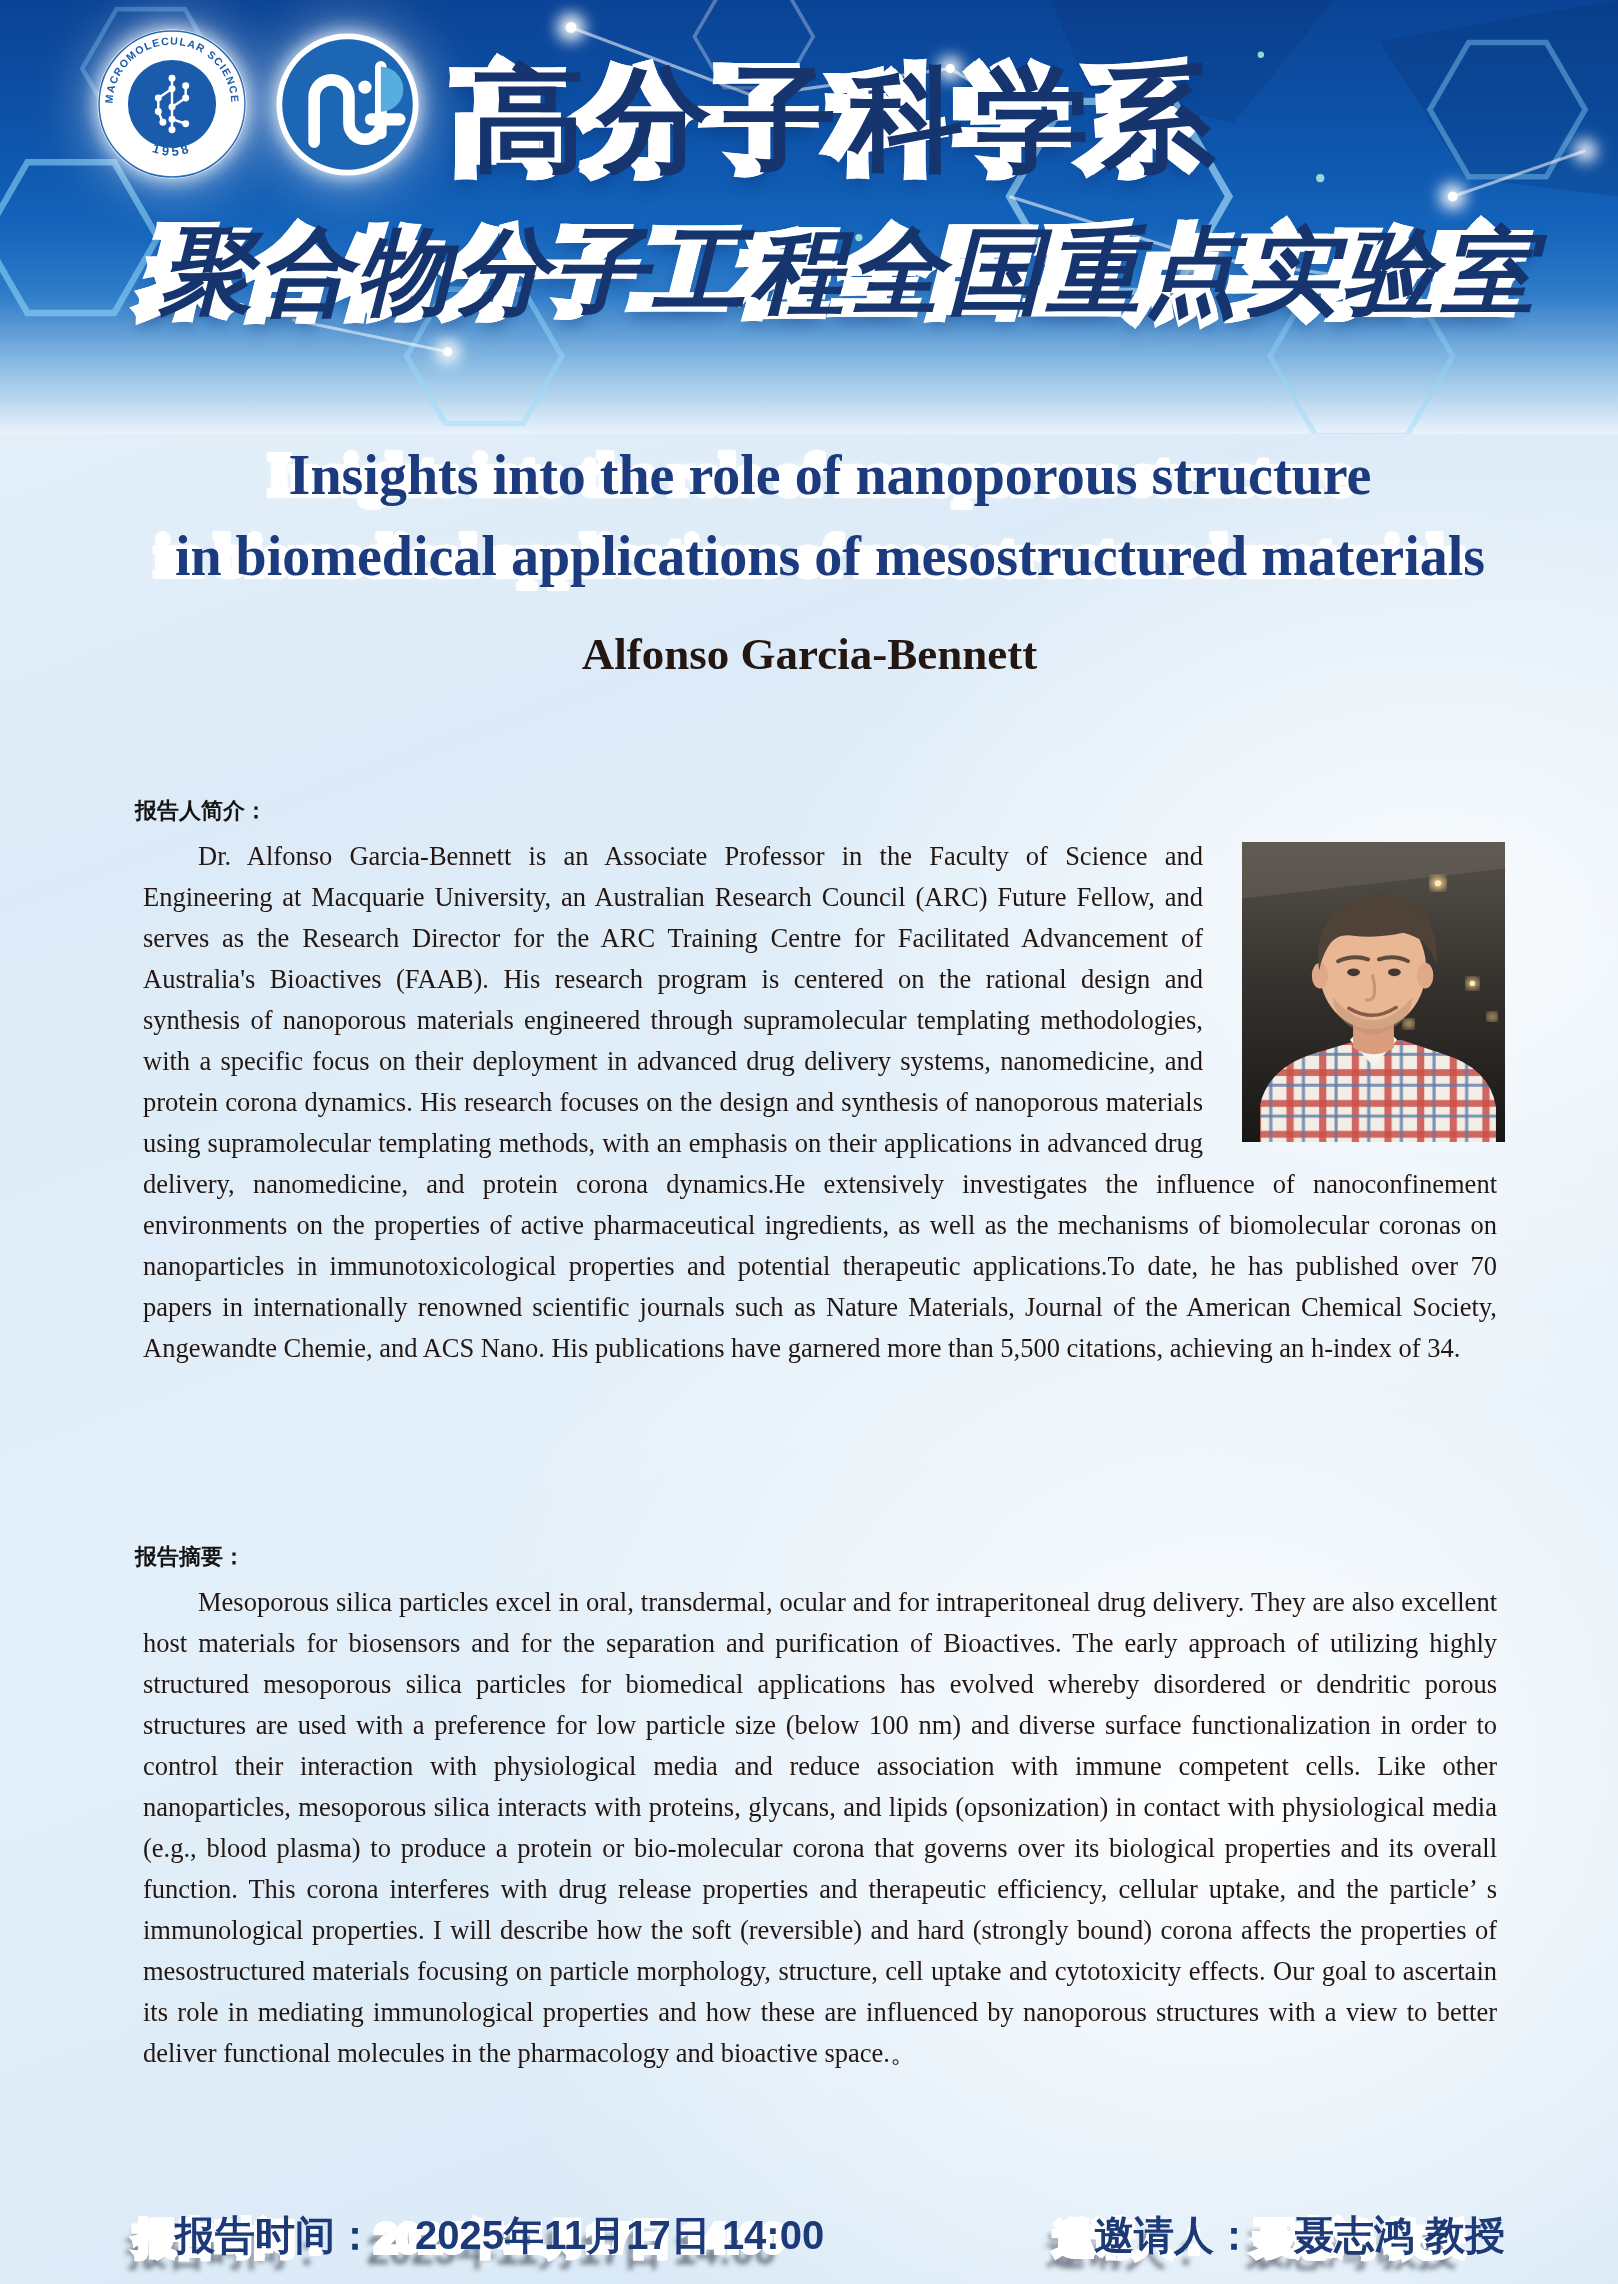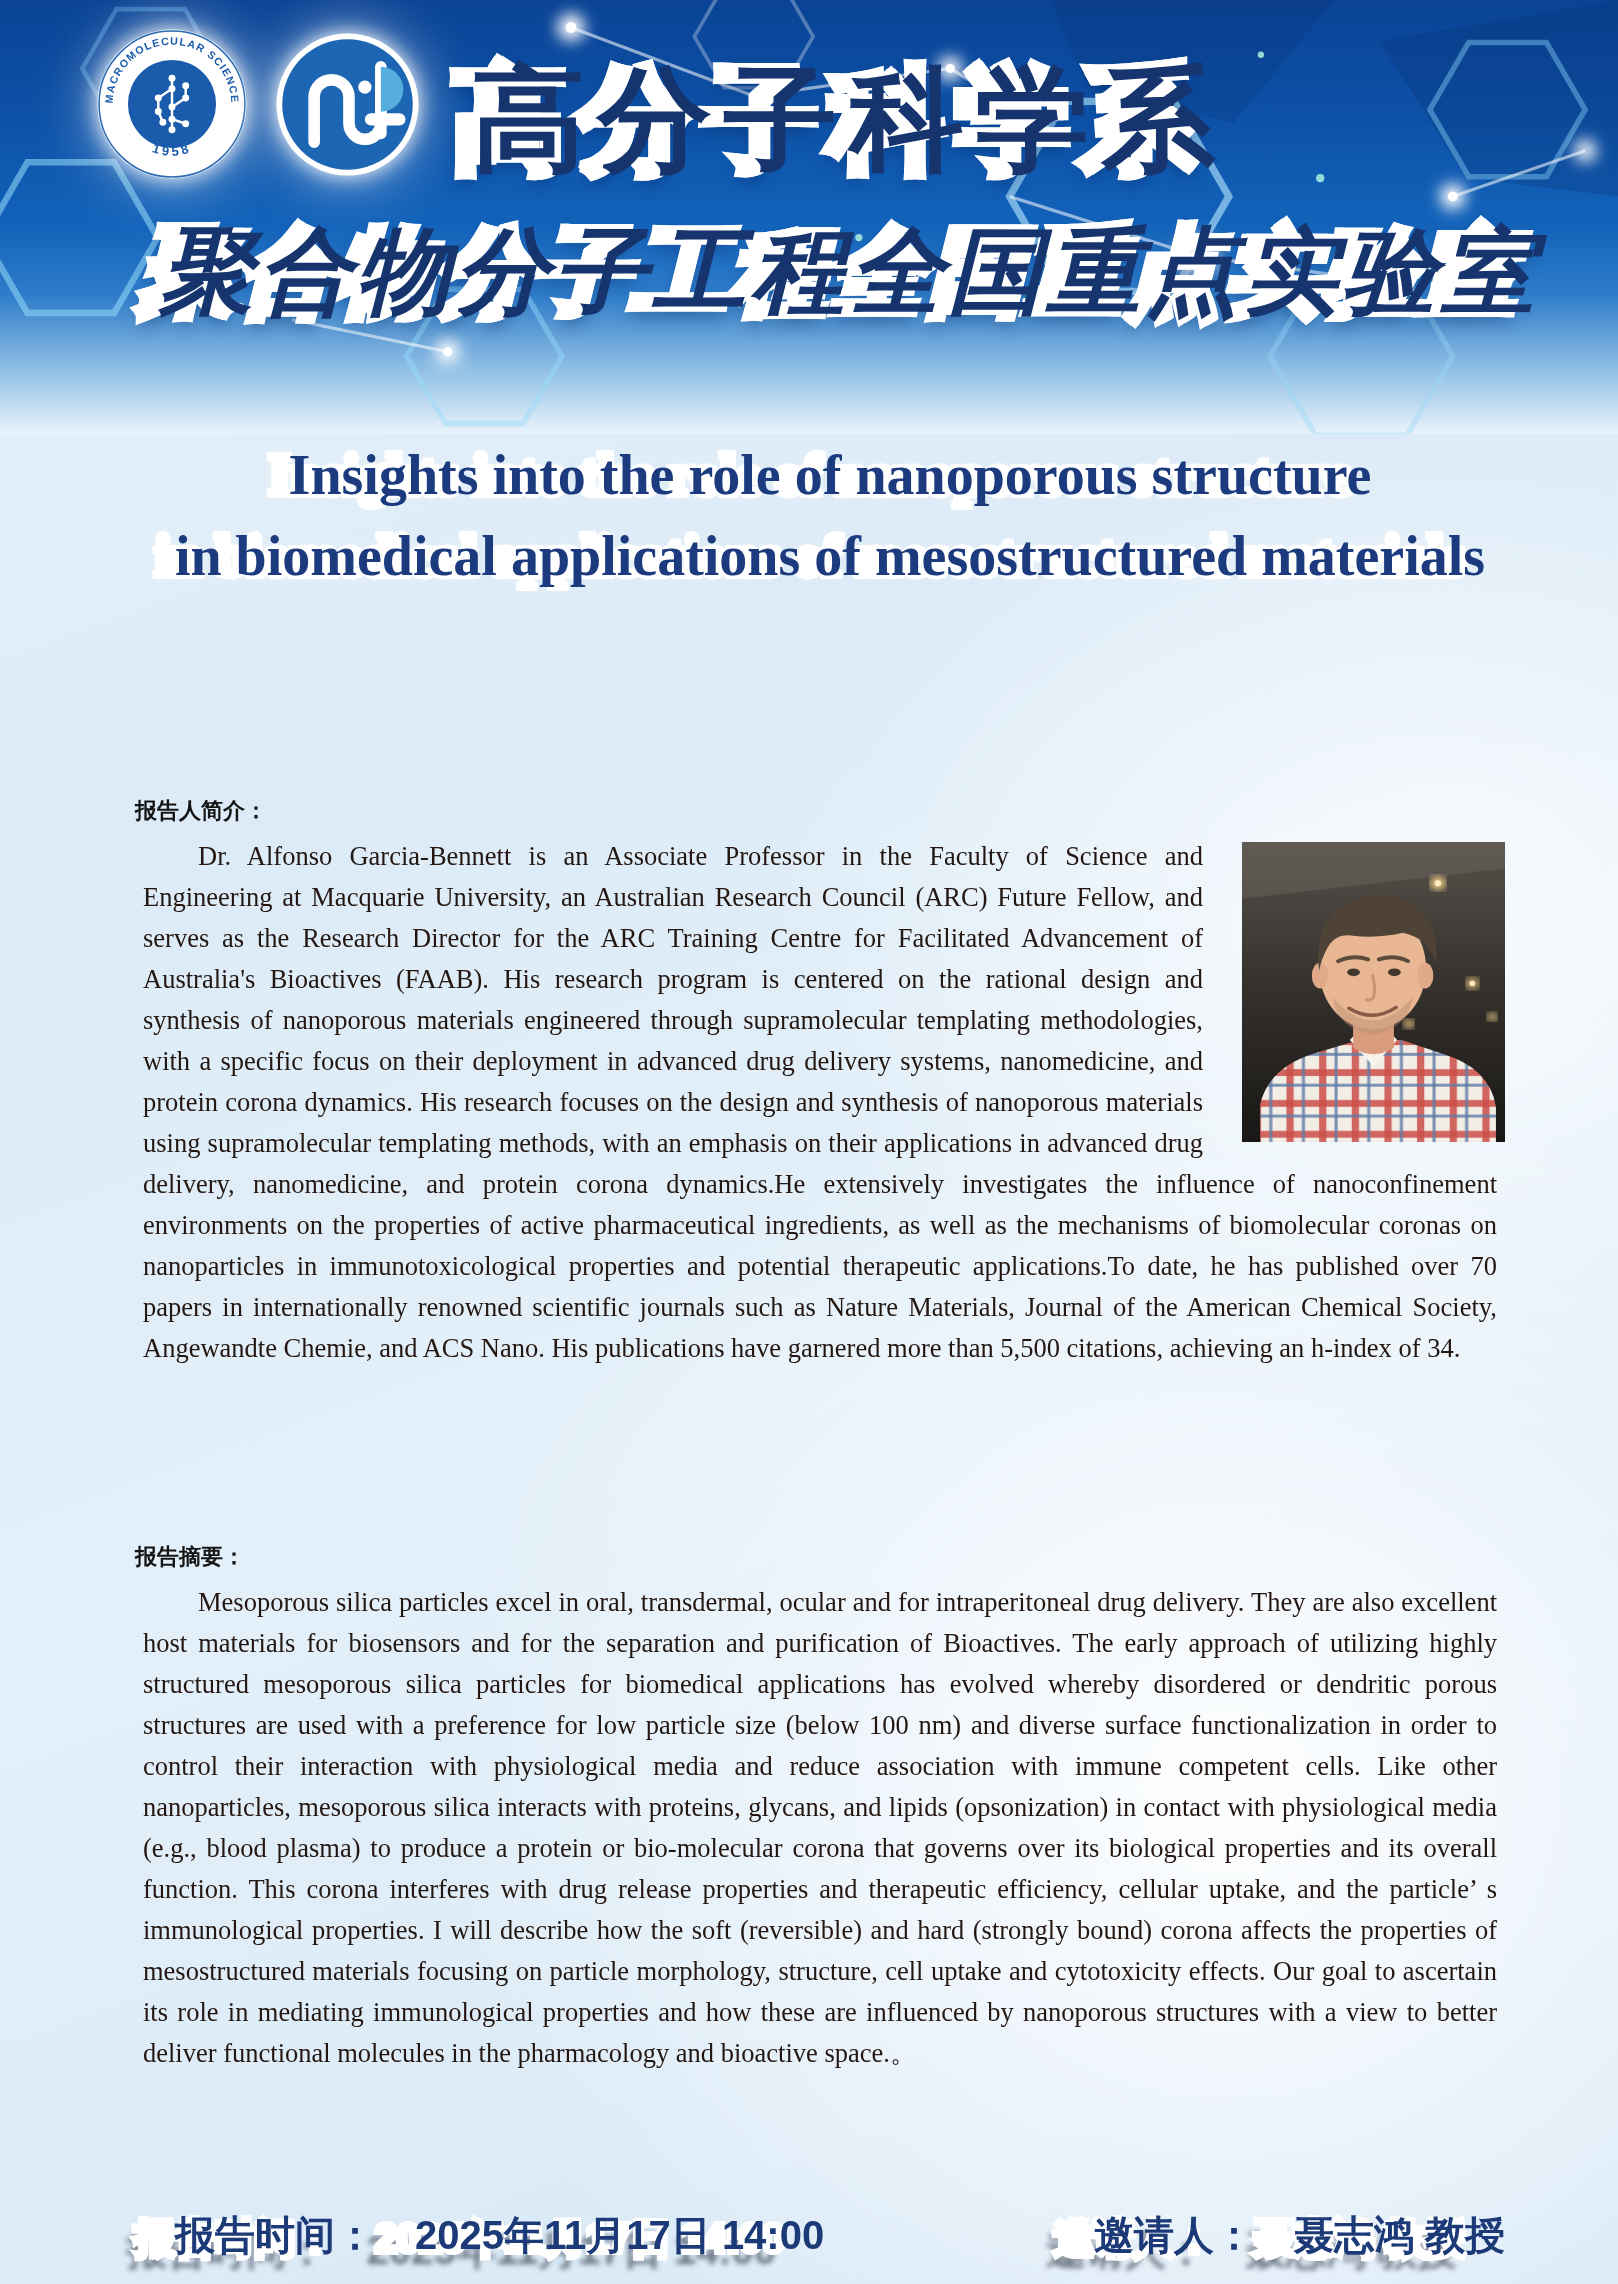--- a/index.html
+++ b/index.html
@@ -182,20 +182,21 @@
     </div>
 
     <div class="dept-line ot" data-text="高分子科学系">高分子科学系</div>
     <div class="lab-line ot" data-text="聚合物分子工程全国重点实验室">聚合物分子工程全国重点实验室</div>
   </header>
 
   <h1 class="title" style="margin:0;">
     <span class="ot" data-text="Insights into the role of nanoporous structure">Insights into the role of nanoporous structure</span>
     <span class="ot" data-text="in biomedical applications of mesostructured materials">in biomedical applications of mesostructured materials</span>
   </h1>
+  <div class="speaker">Alfonso Garcia-Bennett</div>
 
   <section class="bio">
     <h2 class="sec-h">报告人简介：</h2>
     <div class="body-text">
       <div class="photo">
         <svg viewBox="0 0 580 700" preserveAspectRatio="none">
           <defs>
             <linearGradient id="pgBg" x1="0" y1="0" x2="0" y2="1">
               <stop offset="0" stop-color="#56514a"></stop>
               <stop offset="0.45" stop-color="#37332f"></stop>

